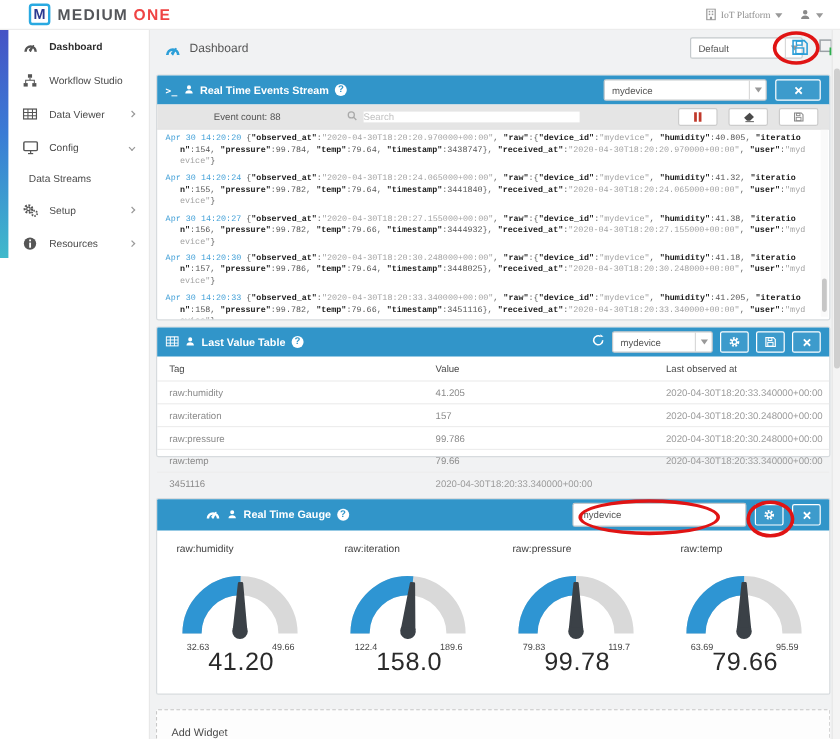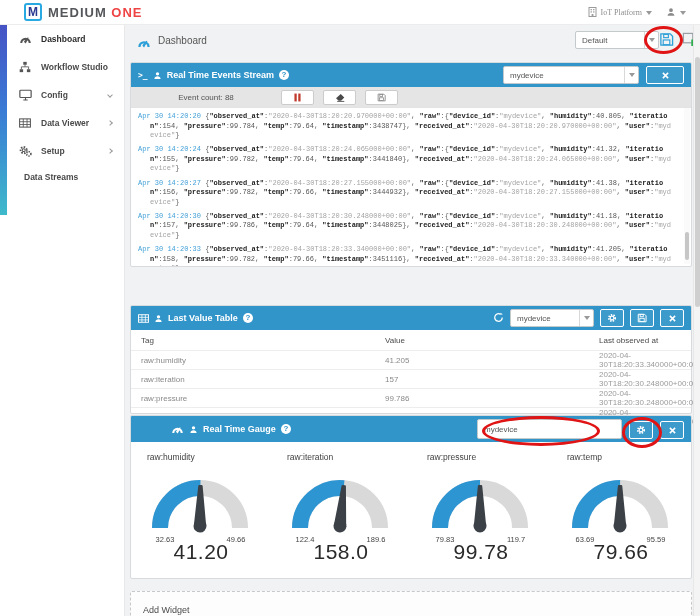--- a/index.html
+++ b/index.html
@@ -21,53 +21,53 @@
   .plat { display:flex; align-items:center; gap:4px; cursor:pointer;font-family:Liberation Serif, serif; }
   .caret { width:0; height:0; border-left:3px solid transparent;
            border-right:3px solid transparent; border-top:4px solid #999; }
 
   
   .sidebar { position:absolute; left:0; top:25px; width:125px; height:591px;
              background:#fff; border-right:1px solid #e8e8e8; }
   .side-strip { position:absolute; left:0; top:0; width:7px; height:190px;
                 background:linear-gradient(180deg,#4653c5 0%,#3a7bd5 45%,#3fb9cb 100%); }
   .side-item { position:relative; display:flex; align-items:center; gap:9px;
-               height:28px; padding-left:18px; font-size:8.5px; color:#4a4a4a; cursor:pointer;font-weight:bold; }
+               height:28px; padding-left:18px; font-size:8.5px; color:#4a4a4a; cursor:pointer; }
   .side-item.active { color:#2d2d2d; font-weight:bold; }
   .side-item.sub { padding-left:24px; height:24px; }
   .side-item .chev { position:absolute; right:12px; width:4px; height:4px;
                      border-right:1.2px solid #999; border-bottom:1.2px solid #999; }
   .chev.right { transform:rotate(-45deg); }
   .chev.down  { transform:rotate(45deg); }
   .side-ico { width:14px; height:14px; display:flex; align-items:center; justify-content:center; }
   .side-ico svg { display:block; }
 
   
   .main { position:absolute; left:125px; top:25px; width:575px; height:591px;
           background:#f1f2f3; }
   .page-scroll { position:absolute; right:0; top:0; width:7px; height:591px;
                  background:#f4f4f4; border-left:1px solid #e7e7e7; }
   .page-thumb { position:absolute; left:1px; top:32px; width:5px; height:250px;
                 background:#cfcfcf; border-radius:3px; }
 
   .title-row { position:absolute; left:0; top:0; width:568px; height:32px; }
   .title-ico { position:absolute; left:12px; top:9px; }
   .page-title { position:absolute; left:33px; top:10px; font-size:10px; color:#555; }
-  .dash-select { position:absolute; left:450px; top:6px; width:84px; height:20px; }
+  .dash-select { position:absolute; left:450px; top:6px; width:94px; height:20px; }
   .mini-ico-btn { position:absolute; top:7px; width:17px; height:16px; cursor:pointer; }
 
   .widget { position:absolute; left:5px; width:562px; background:#fff;
             border:1px solid #d7dbde; border-radius:2px; }
   .whead { background:#3195c9; display:flex; align-items:center; gap:5px;
            padding:0 7px; color:#fff; border-radius:1px 1px 0 0; }
   .wtitle { font-weight:bold; font-size:9px; white-space:nowrap; }
   .help-dot { width:10px; height:10px; background:#fff; color:#3195c9; border-radius:50%;
               font-size:8px; font-weight:bold; display:flex; align-items:center;
               justify-content:center; line-height:1; cursor:pointer; }
-  .right-cluster { margin-left:auto; display:flex; align-items:flex-end; gap:7px;text-decoration:underline; }
+  .right-cluster { margin-left:auto; display:flex; align-items:center; gap:7px;text-decoration:underline; }
   .hbtn { height:18px; min-width:24px; padding:0 6px; border:1px solid #fff; border-radius:2px;
           display:flex; align-items:center; justify-content:center; cursor:pointer;
           background:rgba(255,255,255,0.06); }
   .select { background:#fff; border:1px solid #c4c9cc; border-radius:2px; height:18px;
             display:flex; align-items:center; font-size:8px; color:#555; cursor:pointer; }
   .select .val { flex:1; padding:0 6px; text-align:left; }
   .select .caret-box { width:14px; border-left:1px solid #d9d9d9; align-self:stretch;
                        display:flex; align-items:center; justify-content:center; }
 
   
@@ -88,24 +88,24 @@
   .entry { margin-bottom:4.5px; padding-left:12px; text-indent:-12px; word-break:break-all; }
   .ts { color:#44a1d8; }
   .k  { color:#1c1c1c; font-weight:bold; }
   .s  { color:#a3a3a3; }
   .n  { color:#555; }
   .log-scroll { position:absolute; right:1px; top:0; width:6px; height:156px; background:#fafafa; }
   .log-thumb { position:absolute; left:1px; bottom:4px; width:4px; height:28px;
                background:#c6c6c6; border-radius:2px; }
 
   
-  #w-table { top:247px; height:109px;margin-top:33px; }
+  #w-table { top:247px; height:109px; }
   #w-table .whead { height:24px; }
   .trow { display:grid; grid-template-columns:222px 192px 1fr; align-items:center;
-          padding-left:10px; font-size:8px;gap:22px; }
+          padding-left:10px; font-size:8px; }
   .thead-row { height:20px; color:#4a4a4a; }
   .drow { height:19px; border-top:1px solid #ededed; color:#8a8a8a; }
   .drow .c2 { color:#8a8a8a; } .drow .c3 { color:#9b9b9b; }
 
   
   #w-gauge { top:390px; height:164px; }
   #w-gauge .whead { height:26px;padding-left:40px; }
   .ginput { width:145px; height:20px; border:1px solid #c4c9cc; border-radius:2px;
             background:#fff; font-size:8px; color:#555; padding:0 6px; outline:none;
             font-family:"Liberation Sans", sans-serif; }
@@ -183,51 +183,62 @@
               <rect x="5" y="1" width="4" height="3.4" fill="#555"></rect>
               <rect x="0.8" y="9.6" width="4" height="3.4" fill="#555"></rect>
               <rect x="9.2" y="9.6" width="4" height="3.4" fill="#555"></rect>
               <path d="M7 4.4v2.4M2.8 9.6V6.8h8.4v2.8" fill="none" stroke="#555"></path>
             </svg>
           </span>
           <span>Workflow Studio</span>
         </div>
         <div class="side-item">
           <span class="side-ico">
+            <svg width="12" height="10" viewBox="0 0 14 11">
+              <rect x="0.7" y="0.7" width="12.6" height="9.6" fill="none" stroke="#555" stroke-width="1.2"></rect>
+              <path d="M0.7 4h12.6M0.7 7.3h12.6M5 0.7v9.6M9.4 0.7v9.6" stroke="#555"></path>
+            </svg>
+          </span>
+          <span>Data Viewer</span>
+          <span class="chev right"></span>
+        </div>
+        <div class="side-item">
+          <span class="side-ico">
             <svg width="13" height="12" viewBox="0 0 15 13">
               <rect x="1" y="1" width="13" height="8.4" rx="1" fill="none" stroke="#555" stroke-width="1.4"></rect>
               <path d="M5 12.2h5M7.5 9.4v2.8" stroke="#555" stroke-width="1.2"></path>
             </svg>
           </span>
           <span>Config</span>
           <span class="chev down"></span>
         </div>
-        <div class="side-item">
-          <span class="side-ico">
-            <svg width="12" height="10" viewBox="0 0 14 11">
-              <rect x="0.7" y="0.7" width="12.6" height="9.6" fill="none" stroke="#555" stroke-width="1.2"></rect>
-              <path d="M0.7 4h12.6M0.7 7.3h12.6M5 0.7v9.6M9.4 0.7v9.6" stroke="#555"></path>
-            </svg>
-          </span>
-          <span>Data Viewer</span>
-          <span class="chev right"></span>
+        <div class="side-item sub">
+          <span>Data Streams</span>
         </div>
         <div class="side-item">
           <span class="side-ico">
             <svg width="13" height="12" viewBox="0 0 15 14">
               <circle cx="5.4" cy="6" r="3.6" fill="none" stroke="#555" stroke-width="2.2" stroke-dasharray="1.8 1.5"></circle>
               <circle cx="5.4" cy="6" r="1.7" fill="none" stroke="#555" stroke-width="1.2"></circle>
               <circle cx="11.3" cy="10.3" r="2.5" fill="none" stroke="#555" stroke-width="1.9" stroke-dasharray="1.4 1.2"></circle>
             </svg>
           </span>
           <span>Setup</span>
           <span class="chev right"></span>
         </div>
-        <div class="side-item sub">
-          <span>Data Streams</span>
+        <div class="side-item">
+          <span class="side-ico">
+            <svg width="12" height="12" viewBox="0 0 14 14">
+              <circle cx="7" cy="7" r="6" fill="#555"></circle>
+              <rect x="6.2" y="3" width="1.8" height="1.8" fill="#fff"></rect>
+              <rect x="6.2" y="6" width="1.8" height="5" fill="#fff"></rect>
+            </svg>
+          </span>
+          <span>Resources</span>
+          <span class="chev right"></span>
         </div>
       </nav>
   </div>
 
   <div class="main">
 
     <div class="title-row">
       <span class="title-ico">
         <svg width="14" height="11" viewBox="0 0 16 12">
             <path d="M1.5 11A6.5 6.5 0 0 1 14.5 11h-2.6a3.9 3.9 0 0 0-7.8 0z" fill="#2d9fd8"></path>
@@ -278,20 +289,29 @@
           <div class="hbtn" style="min-width:38px;">
             <svg width="9" height="9" viewBox="0 0 12 12">
                 <path d="M2.5 2.5l7 7M9.5 2.5l-7 7" stroke="#fff" stroke-width="2"></path>
               </svg>
           </div>
         </div>
       </div>
 
       <div class="stream-toolbar">
         <span class="evt-count">Event count: 88</span>
+        <div class="searchbox">
+          <span>
+            <svg width="9" height="9" viewBox="0 0 12 12">
+                <circle cx="5" cy="5" r="3.4" fill="none" stroke="#a9a9a9" stroke-width="1.4"></circle>
+                <path d="M7.6 7.6l3 3" stroke="#a9a9a9" stroke-width="1.4"></path>
+              </svg>
+          </span>
+          <input type="text" placeholder="Search" style="">
+        </div>
         <div class="tbtn">
           <svg width="7" height="9" viewBox="0 0 8 10">
               <rect x="0.5" y="0.5" width="2.6" height="9" fill="#c0392b"></rect>
               <rect x="4.9" y="0.5" width="2.6" height="9" fill="#c0392b"></rect>
             </svg>
         </div>
         <div class="tbtn">
           <svg width="10" height="9" viewBox="0 0 14 12">
               <path d="M8 1l5 5-4.5 4.5H5L1.5 7z" fill="#4a4a4a"></path>
               <path d="M3 11.5h10" stroke="#4a4a4a" stroke-width="1.2"></path>

